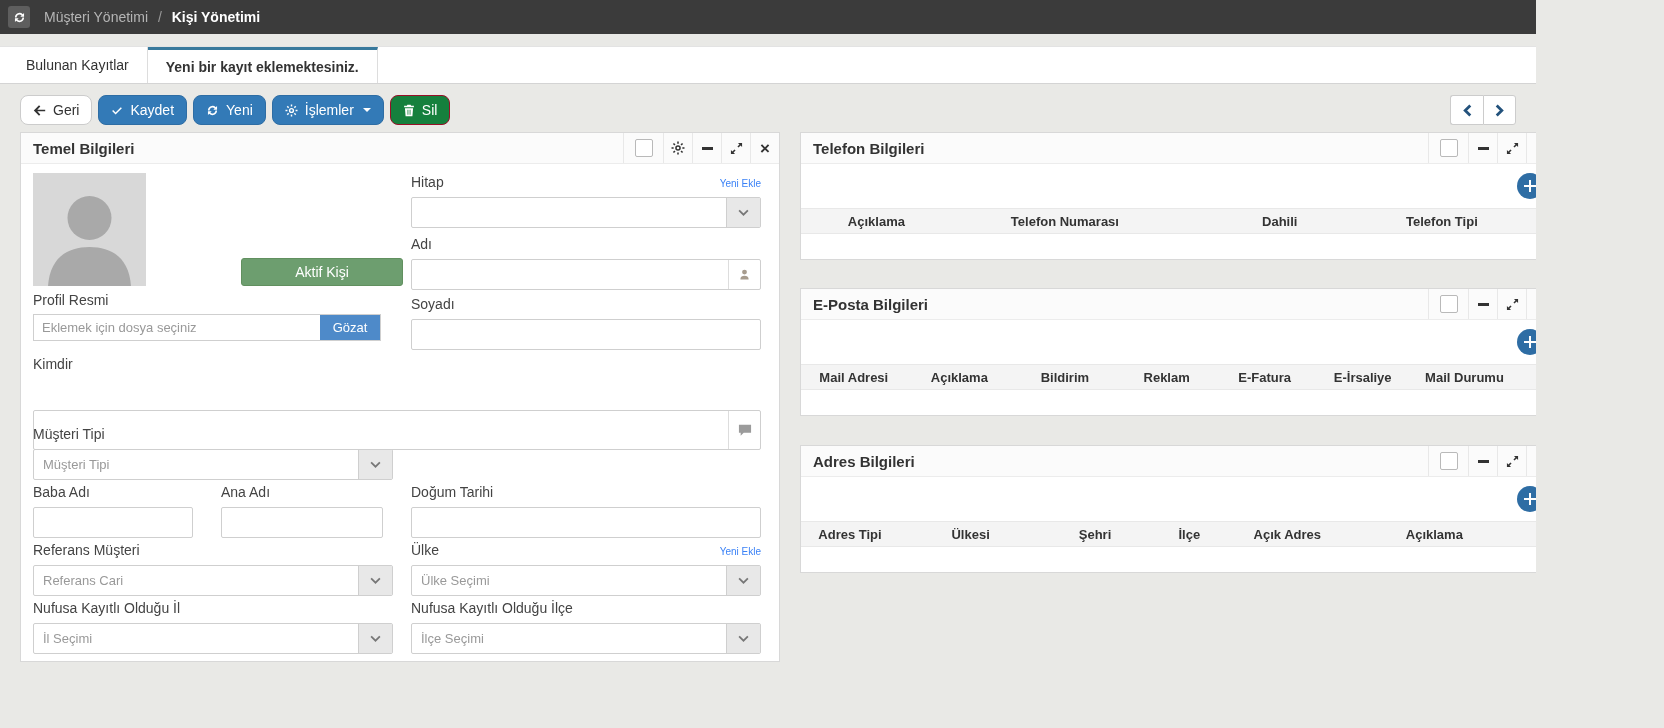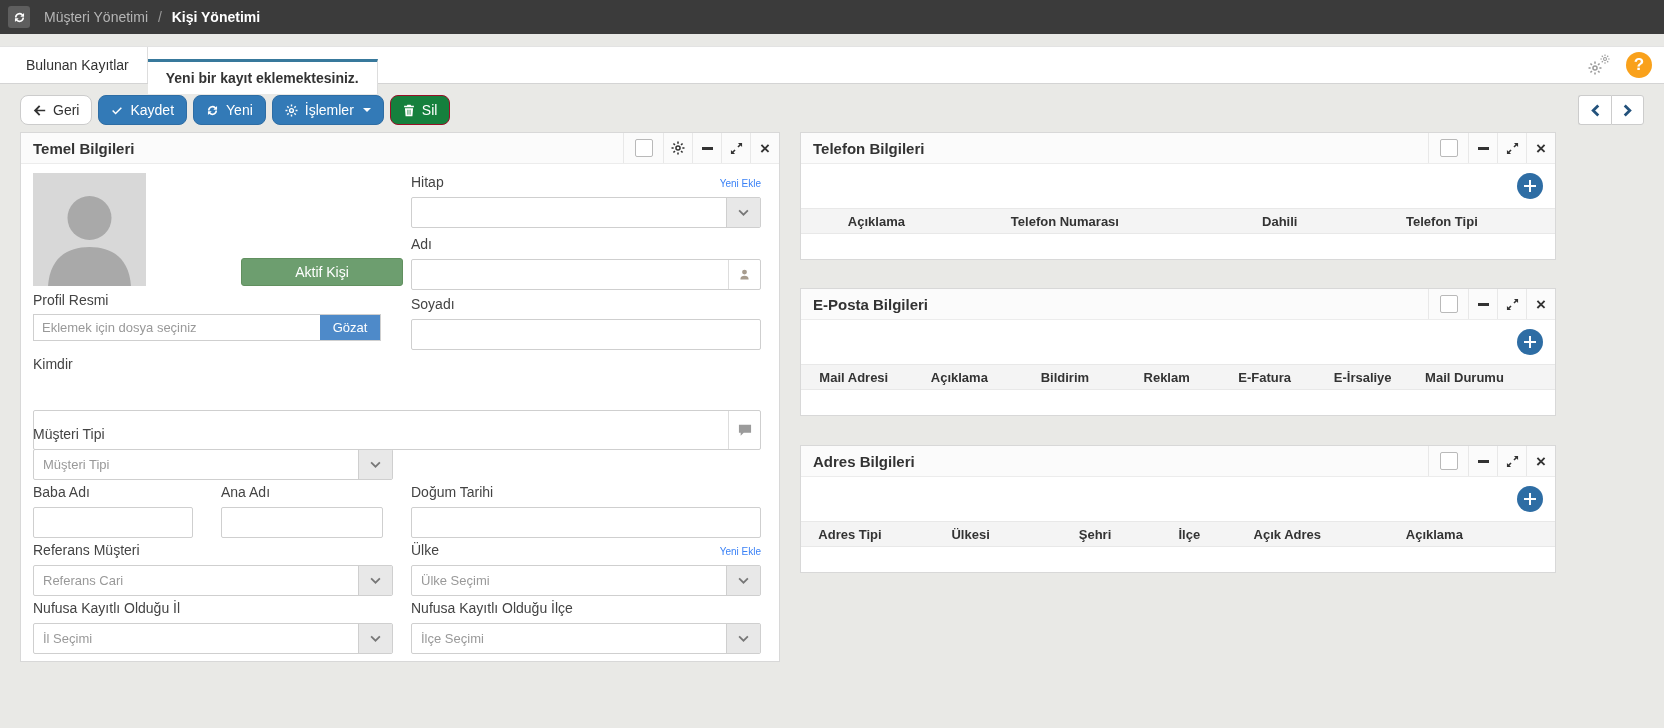--- a/index.html
+++ b/index.html
@@ -1,32 +1,32 @@
 <!DOCTYPE html>
 <html><head>
 <meta charset="utf-8">
 <style>
   * { margin:0; padding:0; box-sizing:border-box; }
   html,body { width:1664px; height:728px; }
   body { font-family:"Liberation Sans","DejaVu Sans",sans-serif; background:#e9e9e6; color:#333; }
-  .stage { position:relative; width:1664px; height:728px; overflow:hidden; }
+  .stage { position:relative; width:1536px; height:728px; overflow:hidden; }
 
   
   .topbar { position:absolute; left:0; top:0; width:1664px; height:34px; background:#3b3b3b; display:flex; align-items:center; }
   .refresh-btn { width:22px; height:22px; margin-left:8px; background:#5e5e5e; border-radius:3px; display:flex; align-items:center; justify-content:center; color:#fff; cursor:pointer; }
   .crumbs { margin-left:14px; font-size:14px; }
   .crumb-parent { color:#b5b5b5; }
   .crumb-sep { color:#9a9a9a; margin:0 6px; }
   .crumb-current { color:#ffffff; font-weight:600; }
 
   
   .tabstrip { position:absolute; left:0; top:46px; width:1664px; height:38px; background:#ffffff; border-top:1px solid #e3e3e3; border-bottom:1px solid #d4d4d4; display:flex; align-items:stretch; }
   .tab { display:flex; align-items:center; padding:16px 18px; font-size:14px; color:#333; cursor:pointer; }
   .tab.inactive { margin-left:8px; border-right:1px solid #ddd; }
-  .tab.active { font-weight:bold; border-right:1px solid #ddd; border-top:3px solid #38799c; background:#fff;margin-top:12px; }
+  .tab.active { font-weight:bold; border-right:1px solid #ddd; border-top:3px solid #38799c; background:#fff; }
   .strip-tools { margin-left:auto; display:flex; align-items:center; gap:14px; padding-right:12px; }
   .gears-ico { position:relative; width:24px; height:22px; color:#9b9b9b; cursor:pointer; }
   .gears-ico svg { position:absolute; }
   .help-btn { width:26px; height:26px; border-radius:50%; background:#f9a11b; color:#fff; font-weight:bold; font-size:17px; display:flex; align-items:center; justify-content:center; cursor:pointer; }
 
   
   .toolbar { position:absolute; left:20px; top:95px; display:flex; gap:6px; }
   .btn { height:30px; border-radius:8px; font-size:14px; display:inline-flex; align-items:center; gap:7px; padding:0 12px; cursor:pointer; border:1px solid transparent; }
   .btn svg { flex:none; }
   .btn-default { background:#fff; border-color:#ccc; color:#333; }

